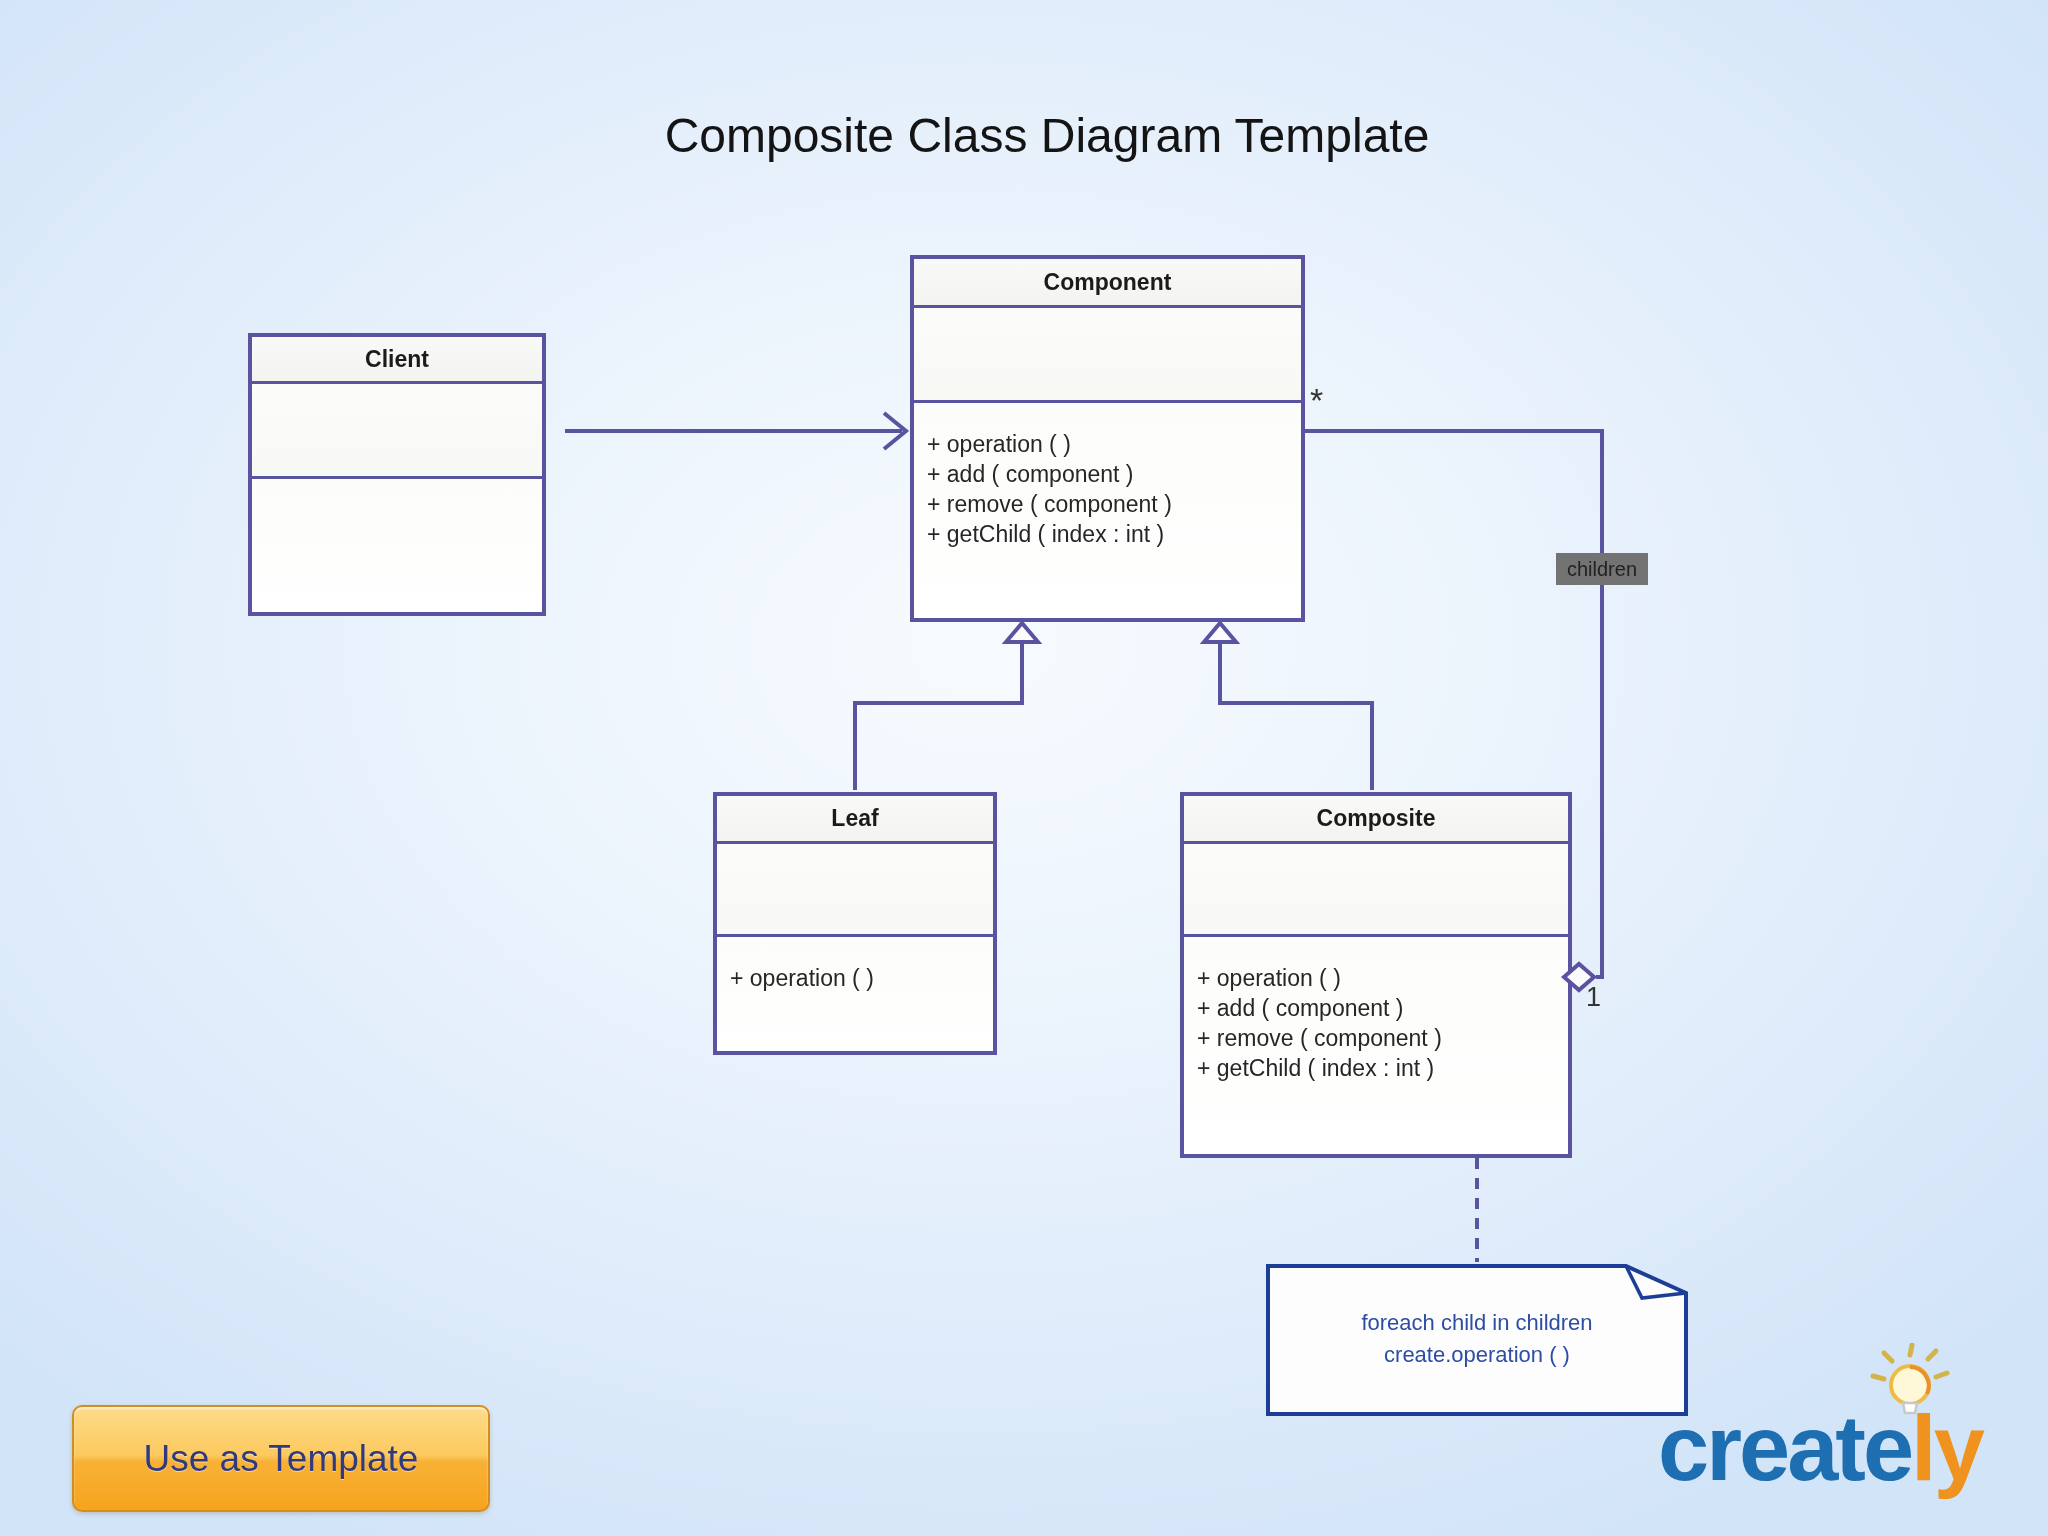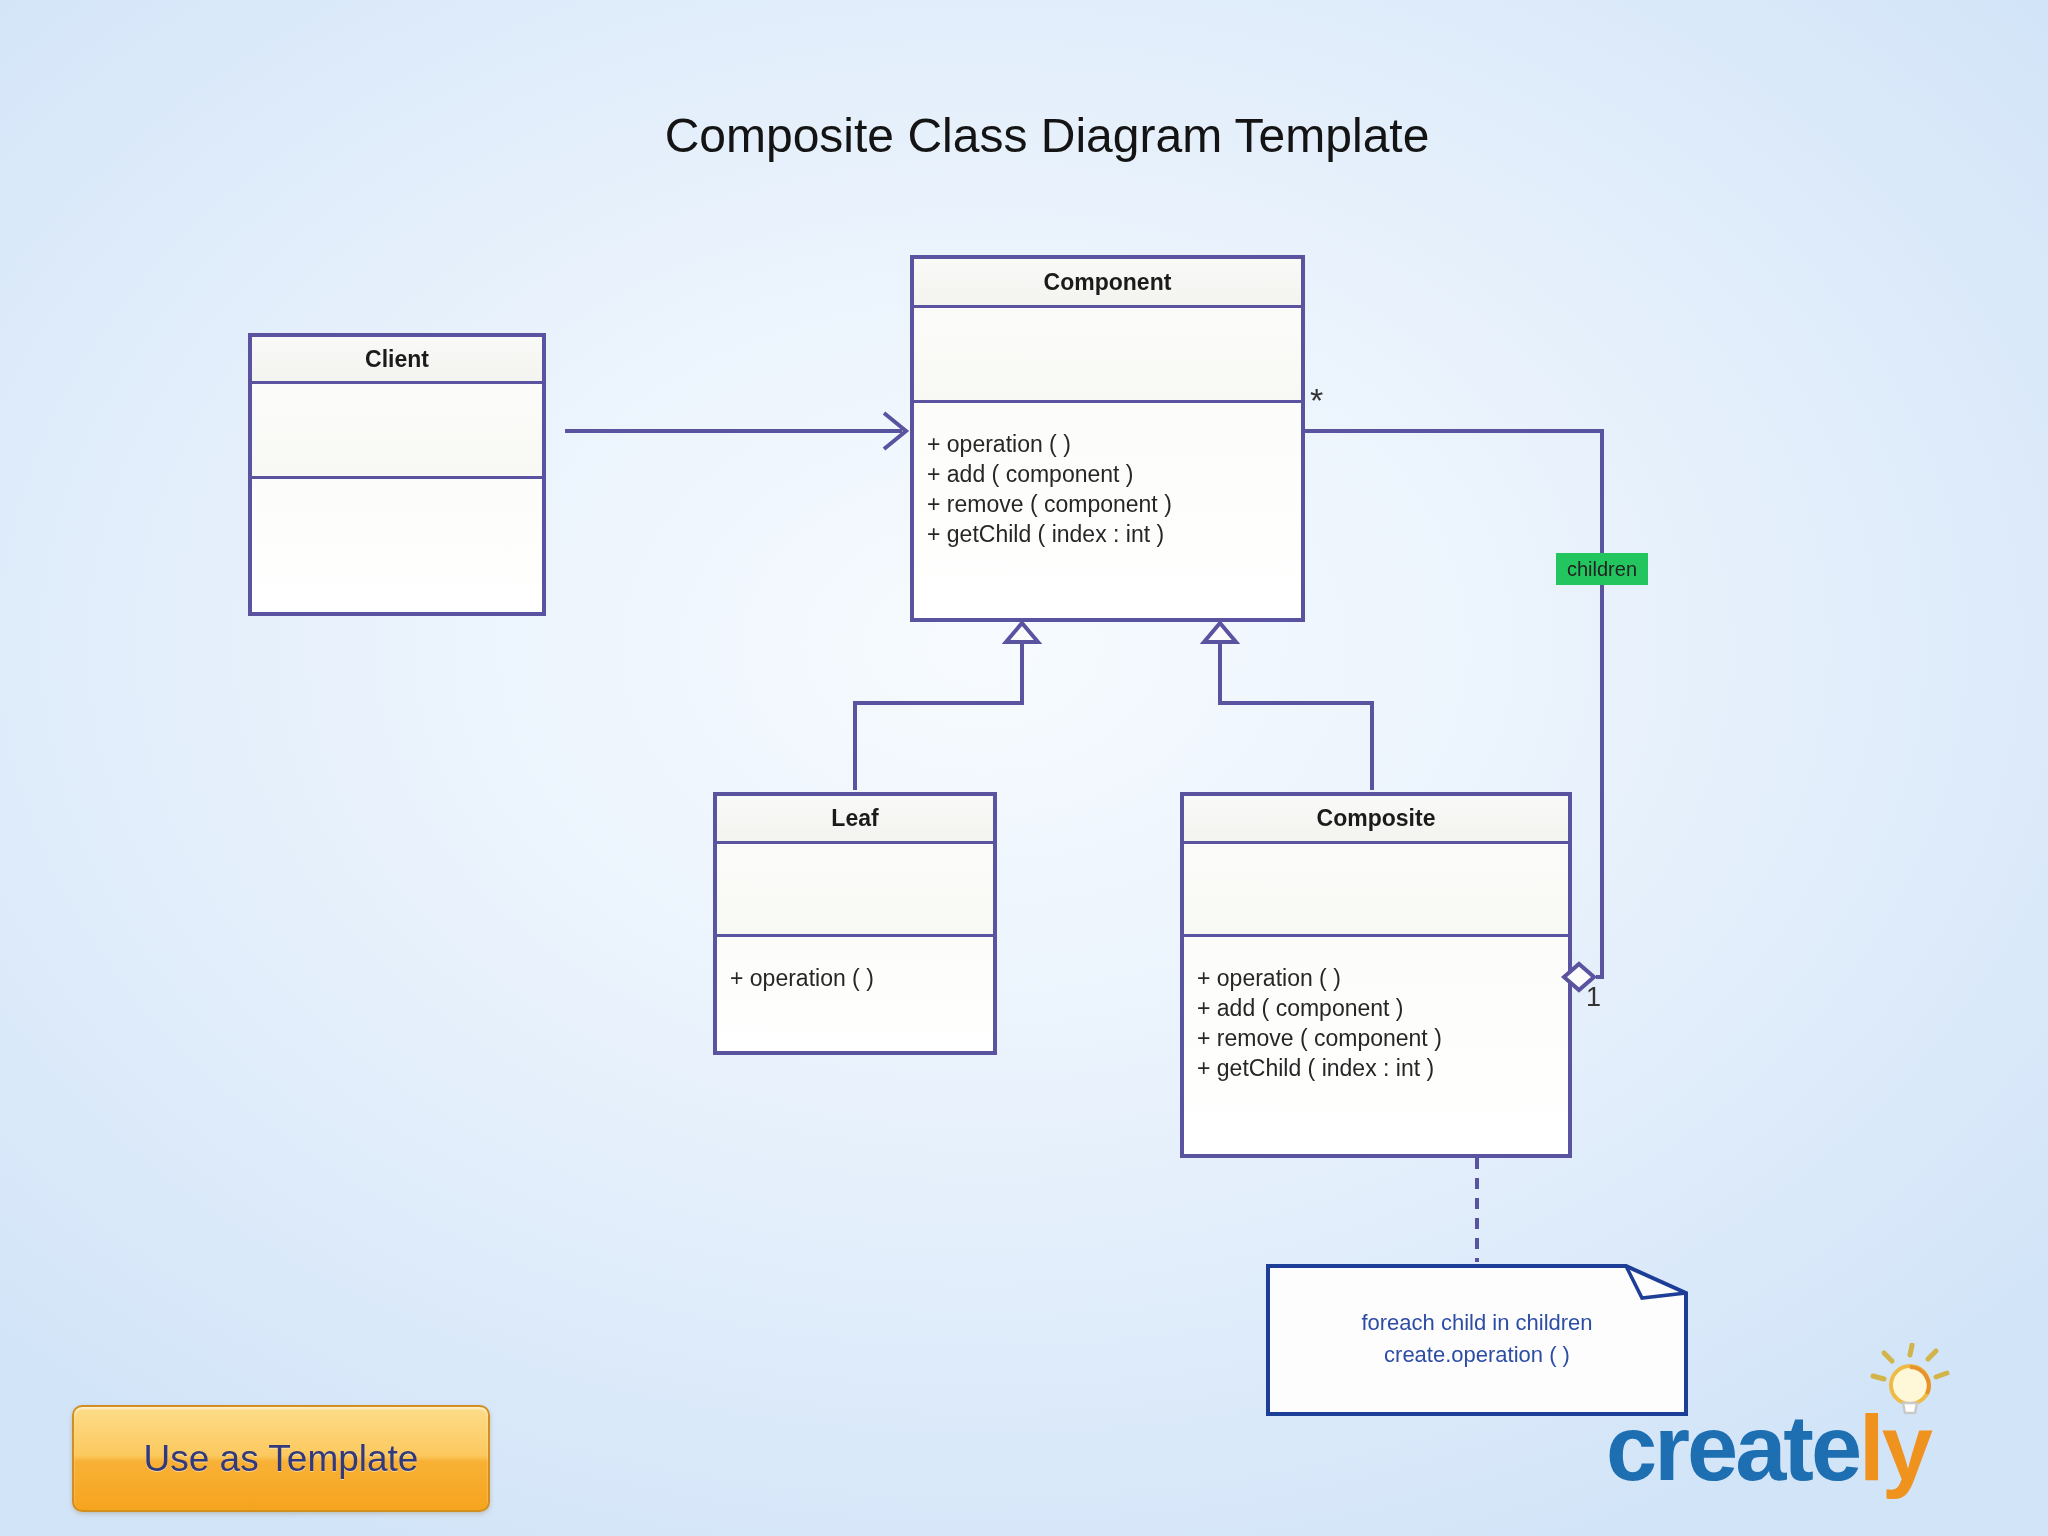--- a/index.html
+++ b/index.html
@@ -50,21 +50,21 @@
   #leaf-box .head{height:45px;}
   #leaf-box .attrs{height:90px;}
   #composite-box{left:1180px;top:792px;width:392px;height:366px;}
   #composite-box .head{height:45px;}
   #composite-box .attrs{height:90px;}
   
   #connector-layer{left:0;top:0;width:2048px;height:1536px;z-index:3;pointer-events:none;}
   
   .line-label{z-index:4;color:#222;}
   .lbl-children{
-    left:1556px;top:553px;width:92px;height:32px;background:#22c55e;
+    left:1556px;top:553px;width:92px;height:32px;background:#737373;
     display:flex;align-items:center;justify-content:center;font-size:20px;
   }
   .lbl-star{left:1310px;top:381px;font-size:34px;color:#333;}
   .lbl-one{left:1586px;top:982px;font-size:27px;color:#333;}
   
   .note-text{
     left:1272px;top:1268px;width:410px;height:142px;z-index:4;
     display:flex;flex-direction:column;align-items:center;justify-content:center;
     font-size:22px;line-height:32px;color:#2d4da5;
   }
@@ -73,21 +73,21 @@
     left:72px;top:1405px;width:418px;height:107px;z-index:5;
     border:2px solid #d28f20;border-radius:10px;box-sizing:border-box;
     background:linear-gradient(180deg,#fddc8a 0%,#fcc95e 47%,#f8b136 53%,#f6a41e 100%);
     display:flex;align-items:center;justify-content:center;
     font-size:37px;font-weight:normal;color:#323a7c;
     text-shadow:0 1px 0 rgba(255,255,255,0.45);
     box-shadow:0 2px 4px rgba(120,90,20,0.25), inset 0 2px 2px rgba(255,255,255,0.6);
     cursor:pointer;
   }
   
-  .logo{left:1606px;top:1402px;z-index:5;font-weight:bold;font-size:92px;letter-spacing:-3px;line-height:1;}
+  .logo{left:1658px;top:1402px;z-index:5;font-weight:bold;font-size:92px;letter-spacing:-3px;line-height:1;}
   .logo .blue{color:#1e6fb2;}
   .logo .orange{color:#f0921e;}
   .bulb{left:1868px;top:1343px;width:84px;height:84px;z-index:6;}
 </style>
 </head>
 <body>
 
 <div class="abs page-title">Composite Class Diagram Template</div>
 
 <svg id="connector-layer" class="abs" viewBox="0 0 2048 1536">

